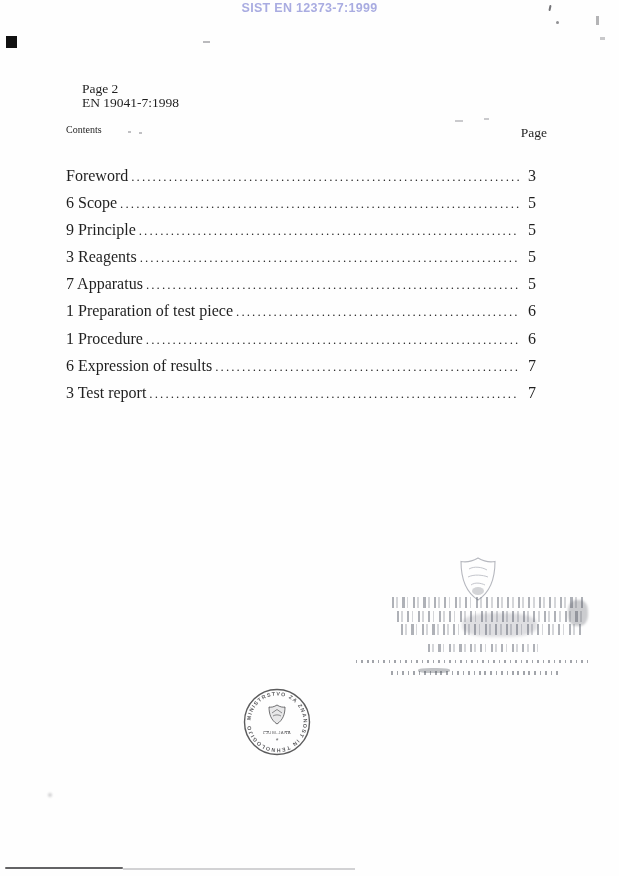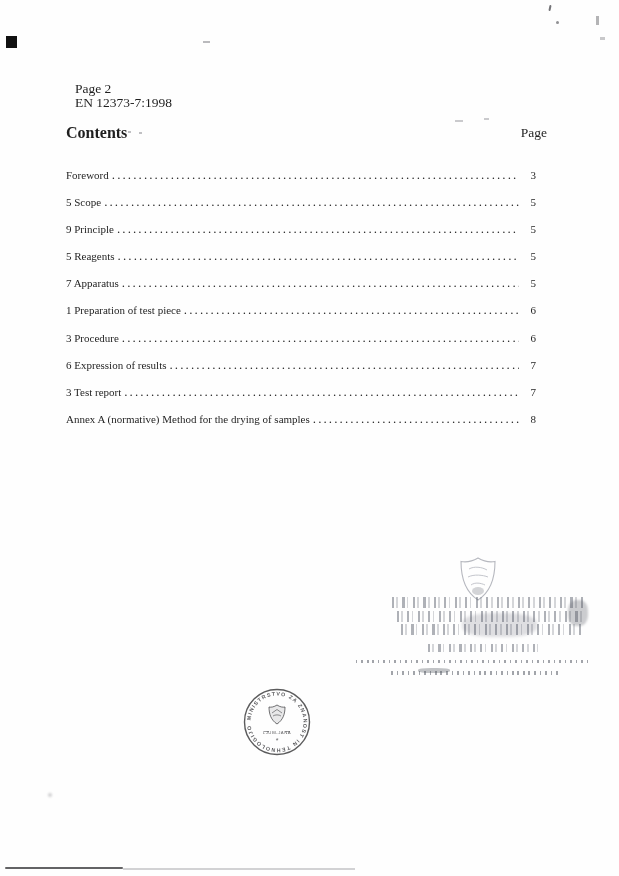--- a/index.html
+++ b/index.html
@@ -15,27 +15,27 @@
   
   .watermark{
     position:absolute;top:1px;left:0;width:100%;
     text-align:center;
     font-family:"Liberation Sans", sans-serif;
     font-weight:bold;font-size:12.5px;letter-spacing:.3px;
     color:#a9ace1;
   }
   
   .content{position:absolute;left:66px;top:0;width:470px;}
-  .doc-line{position:absolute;left:9px;font-size:13.5px;line-height:14px;white-space:nowrap;}
+  .doc-line{position:absolute;left:16px;font-size:13.5px;line-height:14px;white-space:nowrap;}
   .line-page{top:82px;}
   .line-ref{top:96px;}
-  .contents-heading{position:absolute;left:0;top:124px;font-size:16px;font-weight:bold;text-align:right;}
+  .contents-heading{position:absolute;left:0;top:124px;font-size:10px;font-weight:normal;text-align:right;}
   .page-col-label{position:absolute;right:-11px;top:125px;font-size:13.5px;text-align:right;}
   .toc{position:absolute;left:0;top:168px;width:100%;}
-  .toc-row{display:flex;align-items:baseline;height:13.5px;margin-bottom:13.6px;font-size:11px;line-height:1;}
+  .toc-row{display:flex;align-items:baseline;height:13.5px;margin-bottom:13.6px;font-size:16px;line-height:1;}
   .toc-label{white-space:nowrap;}
   .toc-leader{flex:1;overflow:hidden;white-space:nowrap;margin:0 3px 0 3px;color:#2b2b2b;}
   .toc-leader::after{
     content:"..........................................................................................................................................................";
     font-size:13px;letter-spacing:2.1px;
   }
   .toc-page{width:14px;text-align:right;white-space:nowrap;}
   
   .shield-stamp{position:absolute;left:457px;top:555px;opacity:.9;filter:blur(.3px);}
   .smudge{position:absolute;
@@ -65,101 +65,97 @@
   .a-dash3{left:484px;top:118px;width:5px;height:2px;background:rgba(150,150,155,.5);}
   .a-speck5{left:48px;top:793px;width:4px;height:4px;background:rgba(150,150,155,.45);border-radius:50%;filter:blur(1px);}
   .a-line-solid{left:5px;top:867px;width:118px;height:2px;background:rgba(60,60,62,.8);border-radius:1px;filter:blur(.3px);}
   .a-line-faint{left:123px;top:868px;width:232px;height:1.5px;background:rgba(110,110,115,.3);filter:blur(.4px);}
 </style>
 </head>
 <body>
 
 <div class="page">
 
+  <div class="watermark" style="color: rgb(169, 172, 225);">SIST EN 12373-7:1999</div>
 
   <div class="artifact a-square"></div>
   <div class="artifact a-speck1"></div>
   <div class="artifact a-speck2"></div>
   <div class="artifact a-speck3"></div>
   <div class="artifact a-speck4"></div>
   <div class="artifact a-dash1"></div>
   <div class="artifact a-dot1"></div>
   <div class="artifact a-dot2"></div>
   <div class="artifact a-dash2"></div>
   <div class="artifact a-dash3"></div>
   <div class="artifact a-speck5"></div>
   <div class="artifact a-line-solid"></div>
   <div class="artifact a-line-faint"></div>
 
   <div class="content" style="color: rgb(31, 31, 31);">
     <div class="doc-line line-page">Page 2</div>
-    <div class="doc-line line-ref">EN 12373-7:1998</div>
+    <div class="doc-line line-ref">EN 19041-7:1998</div>
     <div class="contents-heading">Contents</div>
     <div class="page-col-label">Page</div>
 
     <div class="toc">
   <div class="toc-row">
     <span class="toc-label">Foreword</span>
     <span class="toc-leader"></span>
     <span class="toc-page">3</span>
   </div>
 
   <div class="toc-row">
-    <span class="toc-label">5 Scope</span>
+    <span class="toc-label">6 Scope</span>
     <span class="toc-leader"></span>
     <span class="toc-page">5</span>
   </div>
 
   <div class="toc-row">
     <span class="toc-label">9 Principle</span>
     <span class="toc-leader"></span>
     <span class="toc-page">5</span>
   </div>
 
   <div class="toc-row">
-    <span class="toc-label">5 Reagents</span>
+    <span class="toc-label">3 Reagents</span>
     <span class="toc-leader"></span>
     <span class="toc-page">5</span>
   </div>
 
   <div class="toc-row">
     <span class="toc-label">7 Apparatus</span>
     <span class="toc-leader"></span>
     <span class="toc-page">5</span>
   </div>
 
   <div class="toc-row">
     <span class="toc-label">1 Preparation of test piece</span>
     <span class="toc-leader"></span>
     <span class="toc-page">6</span>
   </div>
 
   <div class="toc-row">
-    <span class="toc-label">3 Procedure</span>
+    <span class="toc-label">1 Procedure</span>
     <span class="toc-leader"></span>
     <span class="toc-page">6</span>
   </div>
 
   <div class="toc-row">
     <span class="toc-label">6 Expression of results</span>
     <span class="toc-leader"></span>
     <span class="toc-page">7</span>
   </div>
 
   <div class="toc-row">
     <span class="toc-label">3 Test report</span>
     <span class="toc-leader"></span>
     <span class="toc-page">7</span>
   </div>
 
-  <div class="toc-row">
-    <span class="toc-label">Annex A (normative) Method for the drying of samples</span>
-    <span class="toc-leader"></span>
-    <span class="toc-page">8</span>
-  </div>
 </div>
   </div>
 
   <svg class="shield-stamp" width="42" height="48" viewBox="0 0 42 48">
     <path d="M21,3 C27,6.5 33,7.5 38,6.5 C38,21 35,36 21,45 C7,36 4,21 4,6.5 C9,7.5 15,6.5 21,3 Z" fill="none" stroke="#aeb0b8" stroke-width="1.1"></path>
     <path d="M12,14 C17,11 25,12 30,15 M11,22 C17,19 26,20 31,22 M14,30 C18,27 24,28 28,30" fill="none" stroke="#b6b8c0" stroke-width=".9"></path>
     <ellipse cx="21" cy="36" rx="6" ry="4" fill="rgba(95,100,110,.30)"></ellipse>
   </svg>
 
   <div class="smudge" style="left:392px;top:597px;width:192px;height:11px;"></div>

